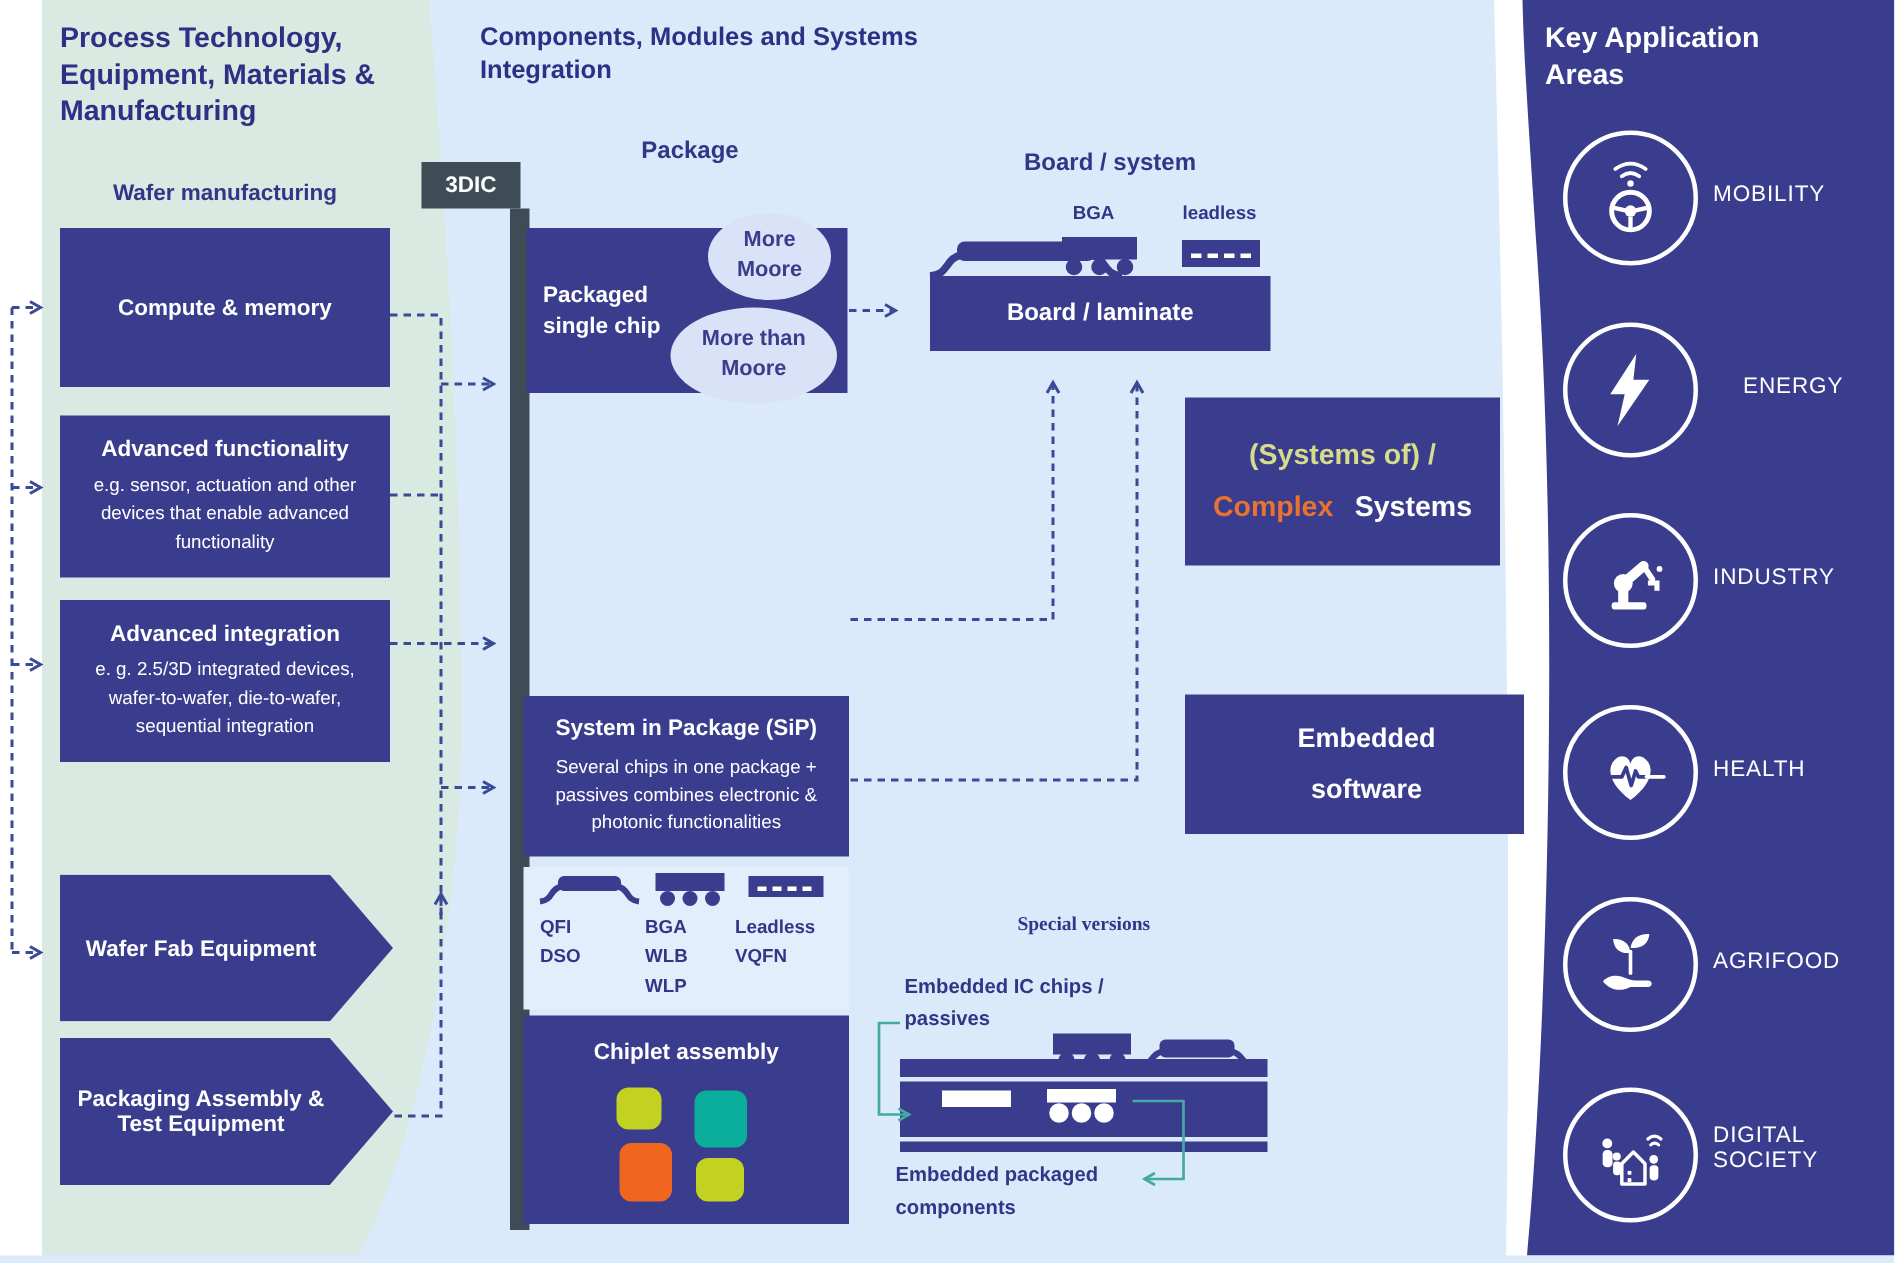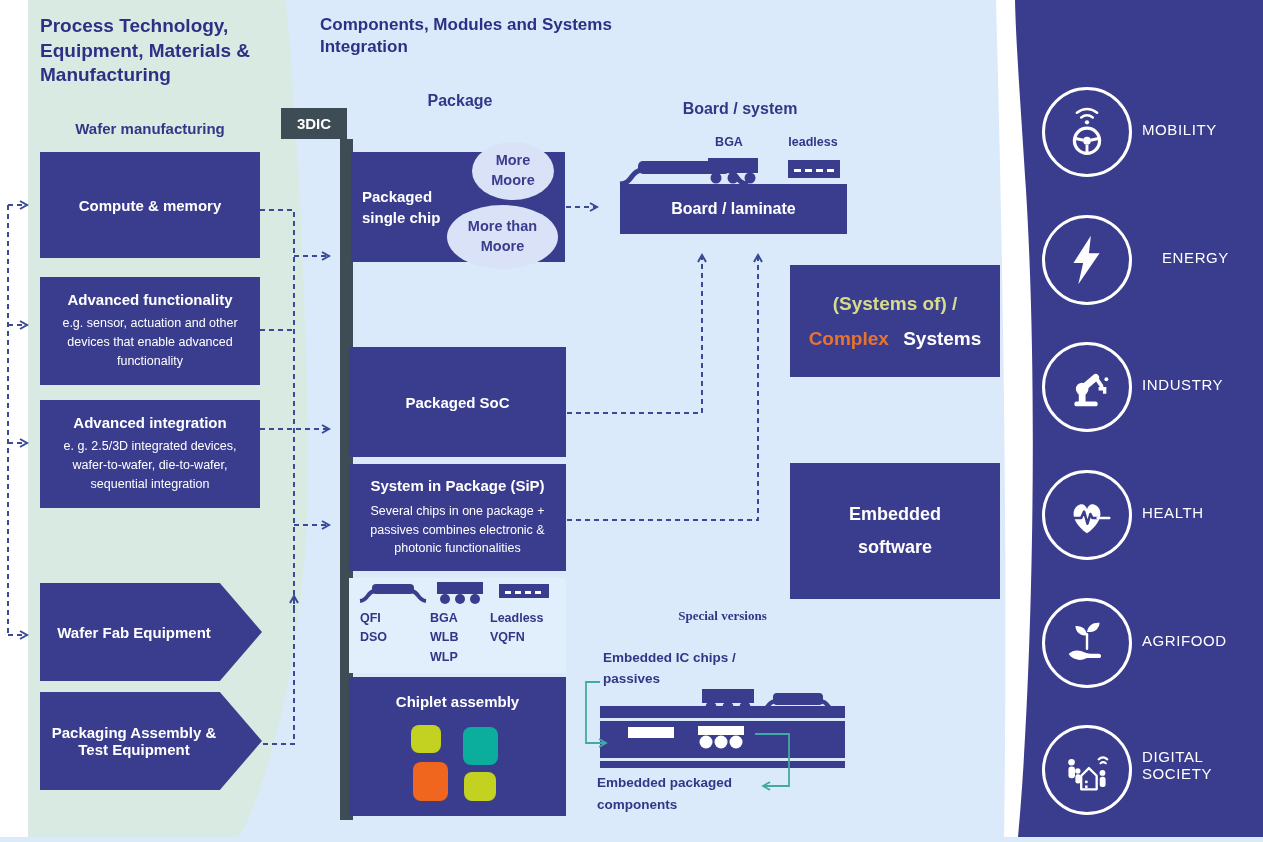--- a/index.html
+++ b/index.html
@@ -56,21 +56,21 @@
   .sq2{left:114px;top:50px;width:35px;height:38px;}
   .sq3{left:64px;top:85px;width:35px;height:39px;}
   .sq4{left:115px;top:95px;width:32px;height:29px;}
   
   .bs-lbl{left:650px;top:100px;width:180px;text-align:center;font-size:16px;}
   .bga-lbl{left:703px;top:135px;width:52px;text-align:center;font-size:12.5px;}
   .ll-lbl{left:782px;top:135px;width:62px;text-align:center;font-size:12.5px;}
   .board{left:620px;top:184px;width:227px;height:50px;}
   .board .t{font-size:16px;}
   .sysbox{left:790px;top:265px;width:210px;height:112px;font-size:19px;line-height:1.85;font-weight:600;}
-  .esw{left:790px;top:463px;width:210px;height:136px;}
+  .esw{left:790px;top:463px;width:210px;height:93px;padding-left:16px;}
   .esw .t{font-size:18px;font-weight:600;width:130px;line-height:1.85;}
   .sv-lbl{left:650px;top:608px;width:145px;text-align:center;font-size:13px;font-weight:bold;font-family:Liberation Serif, serif;}
   .eic-lbl{left:603px;top:648px;width:140px;font-size:13.5px;line-height:1.55;}
   .epc-lbl{left:597px;top:772px;width:152px;text-align:left;font-size:13.5px;line-height:1.6;}
   
   .rp-title{left:1030px;top:14px;width:175px;color:#fff;}
   .area-ring{position:absolute;left:1042px;width:84px;height:84px;border:3px solid #fff;border-radius:50%;
              display:flex;align-items:center;justify-content:center;z-index:2;}
   .area-lbl{position:absolute;left:1142px;width:112px;color:#fff;font-size:15px;letter-spacing:.6px;z-index:2;}
 </style>
@@ -111,23 +111,20 @@
   <div class="abs lbl pkg-lbl">Package</div>
   <div class="abs tag3dic">3DIC</div>
   <div class="abs bar3dic"></div>
 
   <div class="abs ibox psc">
     <div class="t" style="width:110px;">Packaged single chip</div>
   </div>
   <div class="abs ell ell1">More Moore</div>
   <div class="abs ell ell2">More than Moore</div>
 
-  <div class="abs ibox soc">
-    <div class="t">Packaged SoC</div>
-  </div>
   <div class="abs ibox sip">
     <div class="t">System in Package (SiP)</div>
     <div class="s">Several chips in one package + passives combines electronic &amp; photonic functionalities</div>
   </div>
 
   <div class="abs pkgstrip"></div>
   <div class="abs ptype pt1">
     <div>QFI</div>
     <div>DSO</div>
   </div>
@@ -164,20 +161,21 @@
     </div>
   </div>
   <div class="abs ibox esw">
     <div class="t">Embedded software</div>
   </div>
 
   <div class="abs lbl sv-lbl">Special versions</div>
   <div class="abs lbl eic-lbl">Embedded IC chips / passives</div>
   <div class="abs lbl epc-lbl">Embedded packaged components</div>
 
+  <div class="abs hdr rp-title" style="color:#fff;">Key Application Areas</div>
 
   <div class="area-ring" style="top:87px;">
     <svg width="58" height="58" viewBox="0 0 60 60">
       <path d="M24,15 Q30,10.5 36,15" stroke="#fff" stroke-width="2.6" fill="none" stroke-linecap="round"></path>
       <path d="M19.5,10 Q30,2.5 40.5,10" stroke="#fff" stroke-width="2.6" fill="none" stroke-linecap="round"></path>
       <circle cx="30" cy="20" r="2.2" fill="#fff"></circle>
       <circle cx="30" cy="39" r="13" stroke="#fff" stroke-width="3.4" fill="none"></circle>
       <circle cx="30" cy="39" r="4" fill="#fff"></circle>
       <line x1="30" y1="43" x2="30" y2="52" stroke="#fff" stroke-width="3"></line>
       <line x1="17" y1="36.5" x2="26.5" y2="38.5" stroke="#fff" stroke-width="3"></line>

